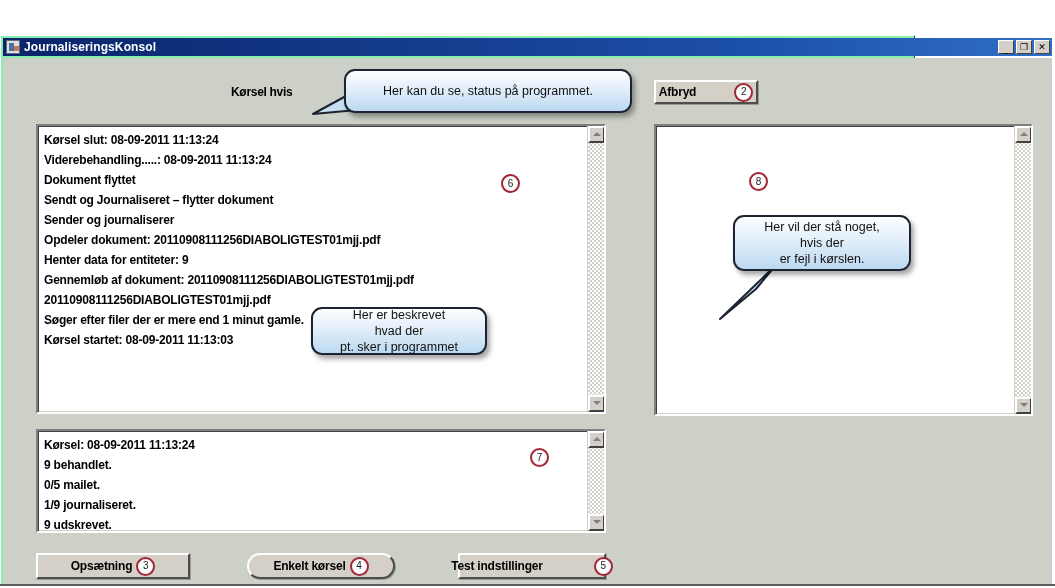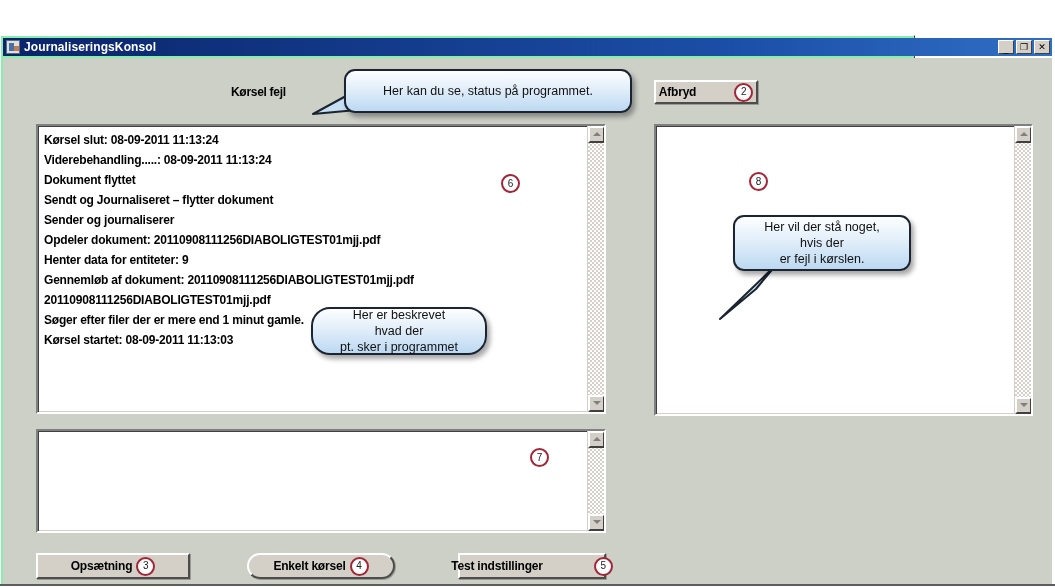--- a/index.html
+++ b/index.html
@@ -205,21 +205,21 @@
     box-shadow: 3px 4px 5px rgba(0,0,0,0.35);
     display: flex;
     align-items: center;
     justify-content: center;
     text-align: center;
     color: #111;
     font-size: 12.5px;
     line-height: 16px;
     padding: 3px 26px;
   }
-  .callout.small-radius { border-radius: 19px; }
+  .callout.small-radius { border-radius: 11px; }
 
   
   .tail-svg { position: absolute; pointer-events: none; }
 
   
   #bottom-edge {
     position: absolute;
     left: 0; bottom: 0;
     width: 1055px; height: 4px;
     background: #ffffff;
@@ -246,21 +246,21 @@
   </div>
 
   <div id="client-area">
 
 
     <div class="win-btn" style="left:651px; top:22px; width:104px; height:24px;gap:34px;">
       <span class="btn-label">Afbryd</span>
       <span class="badge">2</span>
     </div>
 
-    <div id="status-label" style="left:228px; top:27px;">Kørsel fejl</div>
+    <div id="status-label" style="left:228px; top:27px;">Kørsel hvis</div>
 
     <svg class="tail-svg" style="left:308px; top:30px;" width="48" height="34">
       <path d="M46 2 L2 26 L46 22 Z" fill="#c6dff3" stroke="#1b2430" stroke-width="2" stroke-linejoin="round"></path>
     </svg>
     <div class="callout" style="left:341px; top:11px; width:288px; height:44px;">
       <span>Her kan du se, status på programmet.</span>
     </div>
 
     <div class="text-panel" style="left:33px; top:66px; width:570px; height:290px;">
       <div class="panel-text" id="log-text">Kørsel slut: 08-09-2011 11:13:24
@@ -279,20 +279,25 @@
         <div class="scroll-arrow down"></div>
       </div>
     </div>
     <span class="badge badge-float" style="left:498px; top:116px;">6</span>
 
     <div class="callout small-radius" style="left:308px; top:249px; width:176px; height:48px;">
       <span><span>Her er beskrevet hvad der</span><br><span>pt. sker i programmet</span></span>
     </div>
 
     <div class="text-panel" style="left:33px; top:371px; width:570px; height:104px;">
+      <div class="panel-text" id="summary-text">Kørsel: 08-09-2011 11:13:24
+9 behandlet.
+0/5 mailet.
+1/9 journaliseret.
+9 udskrevet.</div>
       <div class="vscroll">
         <div class="scroll-arrow up"></div>
         <div class="scroll-arrow down"></div>
       </div>
     </div>
     <span class="badge badge-float" style="left:527px; top:390px;">7</span>
 
 
     <div class="text-panel" style="left:651px; top:66px; width:379px; height:292px;">
       <div class="panel-text" id="error-text"></div>

